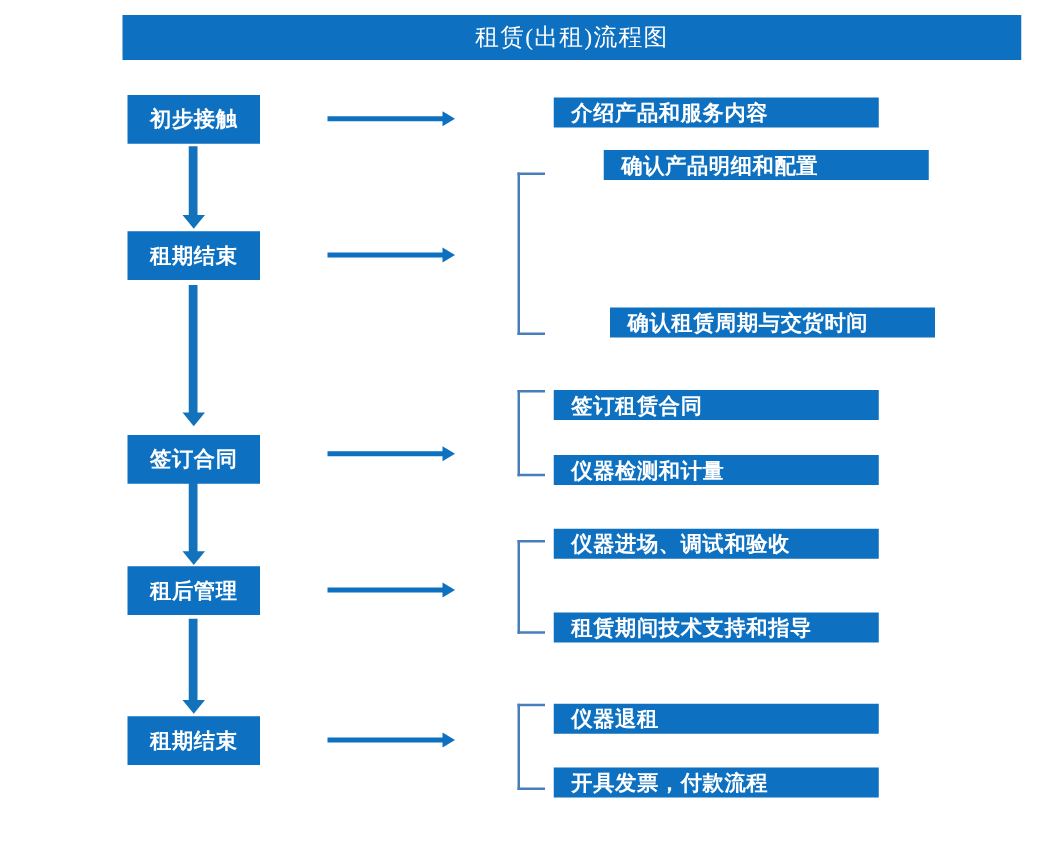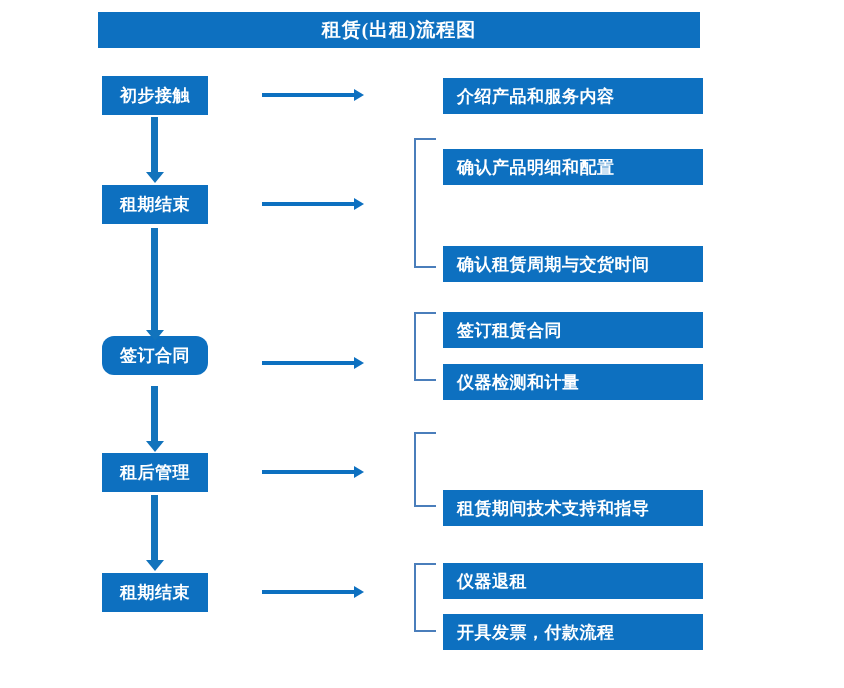--- a/index.html
+++ b/index.html
@@ -16,29 +16,29 @@
     width: 844px;
     height: 688px;
     background: #ffffff;
     overflow: hidden;
   }
   
   .title-banner {
     position: absolute;
     left: 98px;
     top: 12px;
-    width: 602px;
+    width: 719px;
     height: 36px;
     background: #0D70C0;
     color: #ffffff;
     display: flex;
     align-items: center;
     justify-content: center;
     font-size: 19px;
-    font-weight: bold;
+    font-weight: normal;
     letter-spacing: 1px;
     white-space: nowrap;
   }
   
   .box {
     position: absolute;
     background: #0D70C0;
     color: #ffffff;
     display: flex;
     align-items: center;
@@ -50,21 +50,21 @@
     left: 102px;
     width: 106px;
     height: 39px;
     justify-content: center;
     font-size: 17px;
     letter-spacing: 0.5px;
   }
   .detail-box {
     left: 443px;
     width: 260px;
-    height: 36px;
+    height: 24px;
     justify-content: flex-start;
     padding-left: 14px;
     font-size: 17px;
     letter-spacing: 0.5px;
   }
   
   .h-arrow {
     position: absolute;
     height: 14px;
     pointer-events: none;
@@ -124,21 +124,21 @@
 </style>
 </head>
 <body>
 
 <div id="canvas">
 
   <div class="title-banner">租赁(出租)流程图</div>
 
   <div class="box stage-box" style="top:76px;">初步接触</div>
   <div class="box stage-box" style="top:185px;">租期结束</div>
-  <div class="box stage-box" style="top:336px;border-radius:12px;">签订合同</div>
+  <div class="box stage-box" style="top:348px;">签订合同</div>
   <div class="box stage-box" style="top:453px;font-family:Liberation Serif, serif;">租后管理</div>
   <div class="box stage-box" style="top:573px;">租期结束</div>
 
   <div class="v-arrow" style="left:146px; top:117px; height:66px;">
     <div class="shaft"></div>
     <div class="head"></div>
   </div>
   <div class="v-arrow" style="left:146px; top:228px; height:113px;">
     <div class="shaft"></div>
     <div class="head"></div>
@@ -172,21 +172,22 @@
     <div class="shaft"></div>
     <div class="head"></div>
   </div>
 
   <div class="bracket" style="left:414px; top:138px; height:130px;"></div>
   <div class="bracket" style="left:414px; top:312px; height:69px;"></div>
   <div class="bracket" style="left:414px; top:432px; height:75px;"></div>
   <div class="bracket" style="left:414px; top:563px; height:69px;"></div>
 
   <div class="box detail-box" style="top:78px;">介绍产品和服务内容</div>
-  <div class="box detail-box" style="top:149px;">确认产品明细和配置</div>
-  <div class="box detail-box" style="top:246px;">确认租赁周期与交货时间</div>
+  <div class="box detail-box" style="top:120px;margin-left:40px;">确认产品明细和配置</div>
+  <div class="box detail-box" style="top:246px;margin-left:45px;">确认租赁周期与交货时间</div>
   <div class="box detail-box" style="top:364px;">仪器检测和计量</div>
   <div class="box detail-box" style="top:312px;">签订租赁合同</div>
+  <div class="box detail-box" style="top:423px;">仪器进场、调试和验收</div>
   <div class="box detail-box" style="top:490px;">租赁期间技术支持和指导</div>
   <div class="box detail-box" style="top:563px;">仪器退租</div>
   <div class="box detail-box" style="top:614px;">开具发票，付款流程</div>
 
 </div>
 
 </body></html>

